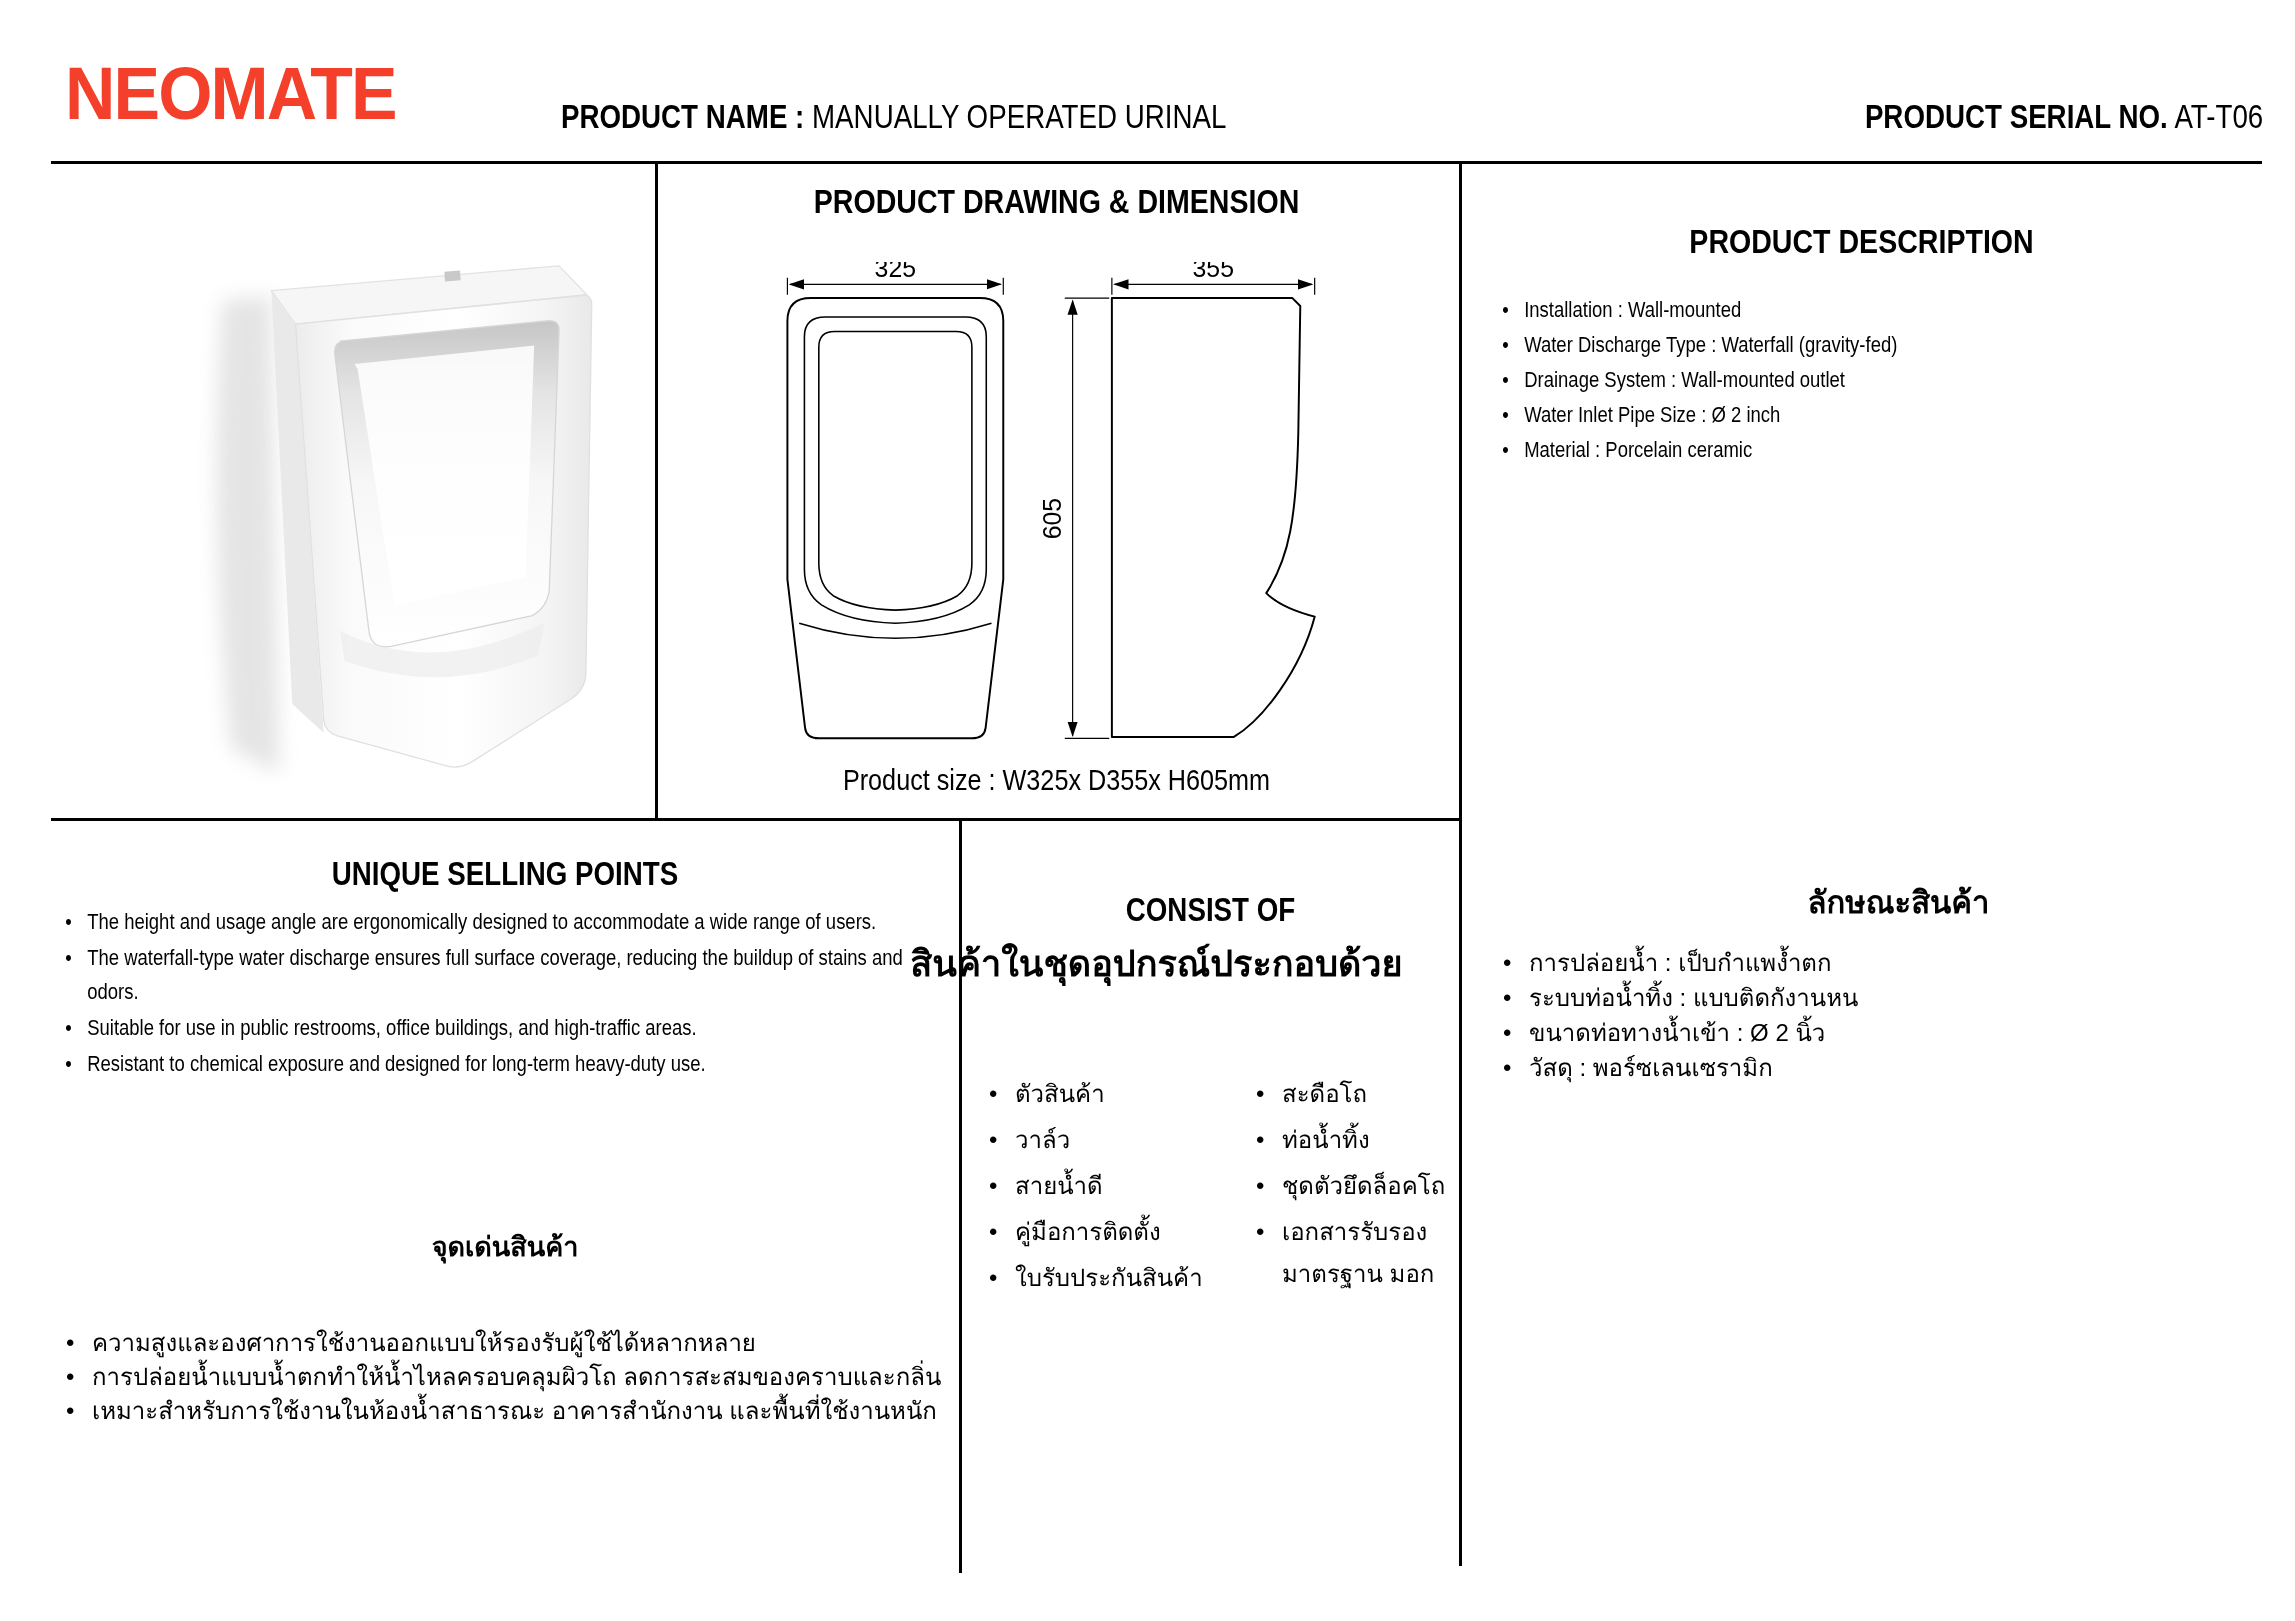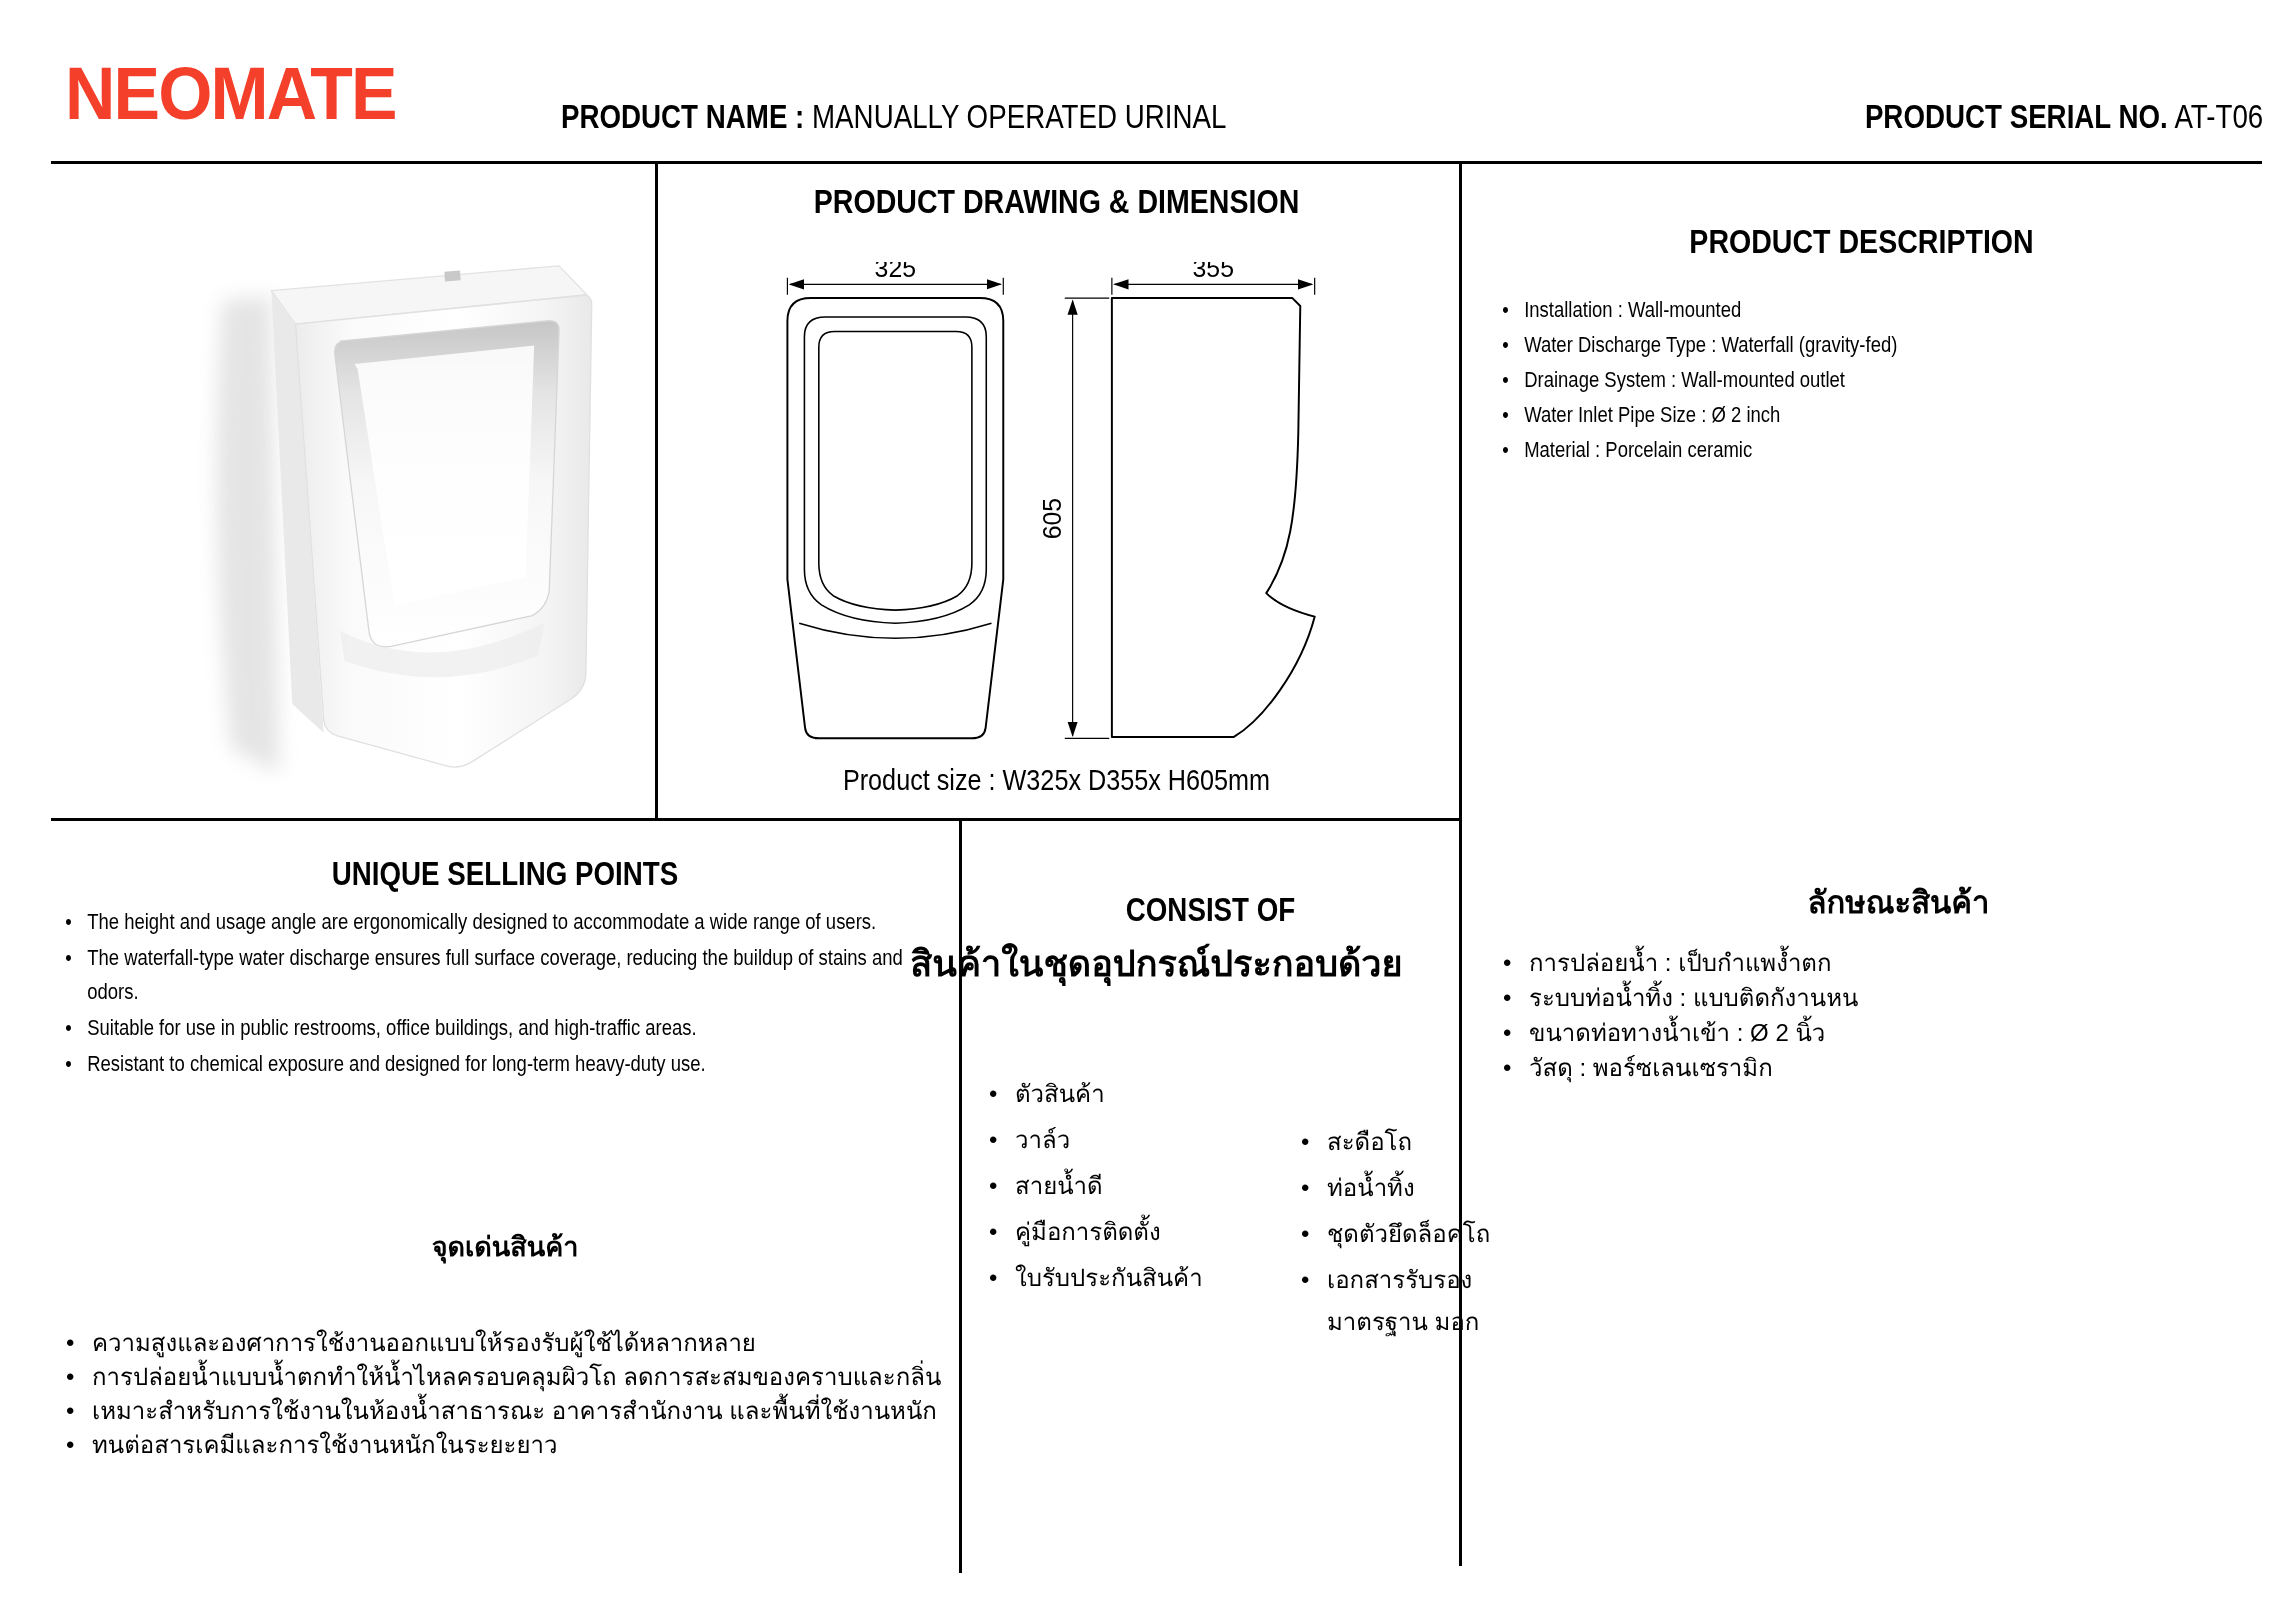--- a/index.html
+++ b/index.html
@@ -37,21 +37,21 @@
   .b-item{position:relative;padding-left:30px;}
   .b-item::before{content:"\2022";position:absolute;left:3.9px;top:0;}
   .desc-list{left:1499px;top:292px;width:850px;font-size:22px;}
   .desc-list .b-item{line-height:35px;}
   .usp-list{left:62px;top:905px;width:1022px;font-size:22px;}
   .usp-list .b-item{line-height:34px;margin-bottom:2px;}
   .th-usp-list{left:62px;top:1286px;width:890px;font-size:24px;margin-top:40px;}
   .th-usp-list .b-item{line-height:34px;}
   .consist-col{font-size:24px;}
   .consist-left{left:985px;top:1073px;width:242px;}
-  .consist-right{left:1297px;top:1073px;width:196px;margin-top:48px;}
+  .consist-right{left:1252px;top:1073px;width:196px;}
   .consist-col .b-item{line-height:42px;margin-bottom:3.9px;}
   .attr-list{left:1499px;top:945px;width:746px;font-size:24px;}
   .attr-list .b-item{line-height:35px;}
   
   .psize{position:absolute;left:655px;top:763px;width:803px;text-align:center;
          font-size:30px;white-space:nowrap;}
   
   .photo{position:absolute;left:62px;top:173px;width:592px;height:644px;}
   .drawing{position:absolute;left:739px;top:262px;width:628px;height:517px;}
   svg text.dim{font-family:"Liberation Sans",sans-serif;font-size:38px;fill:#000;}
@@ -163,21 +163,20 @@
       <div class="b-item"><span>The waterfall-type water discharge ensures full surface coverage, reducing the buildup of stains and odors.</span></div>
       <div class="b-item"><span>Suitable for use in public restrooms, office buildings, and high-traffic areas.</span></div>
       <div class="b-item"><span>Resistant to chemical exposure and designed for long-term heavy-duty use.</span></div>
     </div>
 
   <div class="h-center th-usp-title">จุดเด่นสินค้า</div>
   <div class="blist th-usp-list">
       <div class="b-item"><span>ความสูงและองศาการใช้งานออกแบบให้รองรับผู้ใช้ได้หลากหลาย</span></div>
       <div class="b-item"><span>การปล่อยน้ำแบบน้ำตกทำให้น้ำไหลครอบคลุมผิวโถ ลดการสะสมของคราบและกลิ่น</span></div>
       <div class="b-item"><span>เหมาะสำหรับการใช้งานในห้องน้ำสาธารณะ อาคารสำนักงาน และพื้นที่ใช้งานหนัก</span></div>
-      <div class="b-item"><span>ทนต่อสารเคมีและการใช้งานหนักในระยะยาว</span></div>
     </div>
 
   <div class="h-center consist-title cxc">CONSIST OF</div>
   <div class="h-center consist-sub">สินค้าในชุดอุปกรณ์ประกอบด้วย</div>
   <div class="blist consist-col consist-left">
       <div class="b-item"><span>ตัวสินค้า</span></div>
       <div class="b-item"><span>วาล์ว</span></div>
       <div class="b-item"><span>สายน้ำดี</span></div>
       <div class="b-item"><span>คู่มือการติดตั้ง</span></div>
       <div class="b-item"><span>ใบรับประกันสินค้า</span></div>

